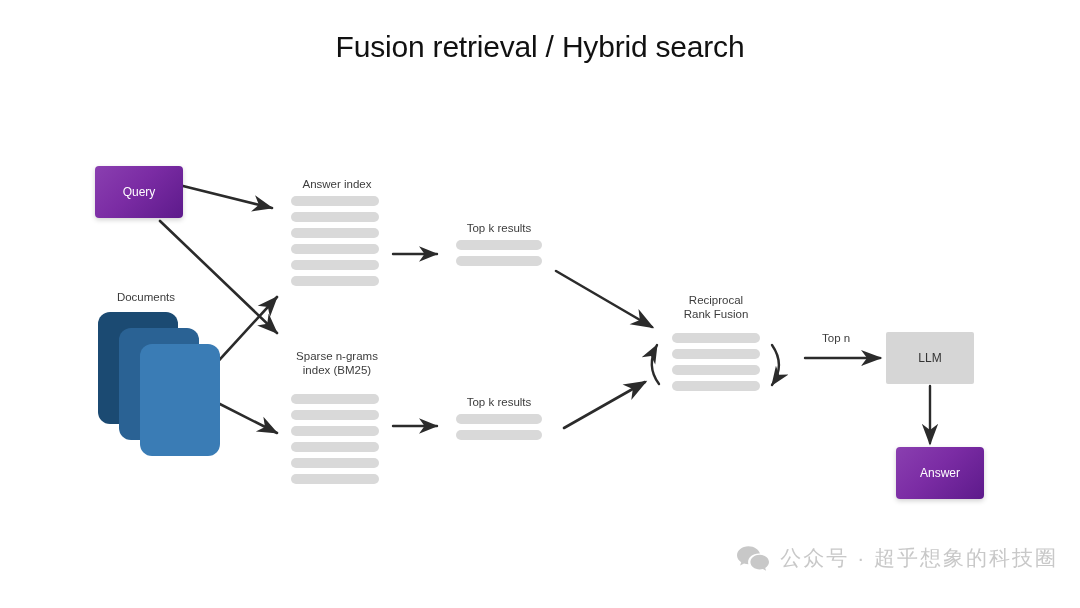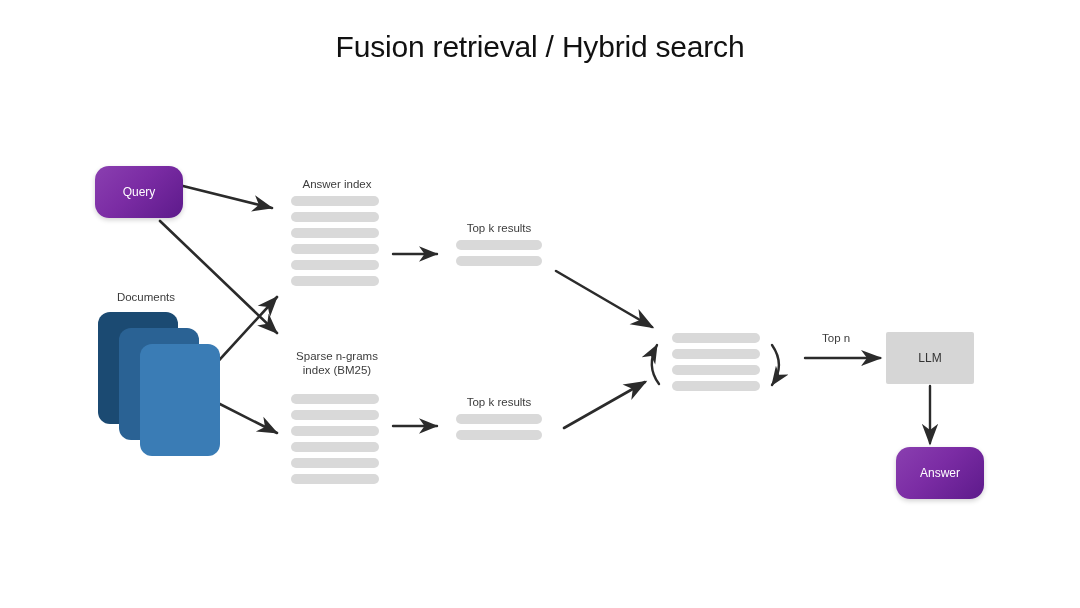--- a/index.html
+++ b/index.html
@@ -33,21 +33,21 @@
     font-size: 11.5px;
     color: #3c3c3c;
     text-align: center;
     line-height: 1.25;
     white-space: pre-line;
   }
 
   
   .purple-box {
     position: absolute;
-    border-radius: 14px;
+    border-radius: 4px;
     background: linear-gradient(135deg, #8a3fb0 0%, #7b2ca4 45%, #5d1a8b 100%);
     display: flex;
     align-items: center;
     justify-content: center;
     color: #ffffff;
     font-size: 12px;
     box-shadow: 0 2px 5px rgba(0,0,0,0.18);
   }
 
   
@@ -197,30 +197,39 @@
     <div class="bar"></div>
     <div class="bar"></div>
   </div>
 
   <div class="node-label" style="left:447px; top:395px; width:104px;">Top k results</div>
   <div class="bars" style="left:456px; top:414px; width:86px;">
     <div class="bar"></div>
     <div class="bar"></div>
   </div>
 
+  <div class="node-label" style="left:663px; top:293px; width:106px;">Reciprocal
+Rank Fusion</div>
   <div class="bars" style="left:672px; top:333px; width:88px;">
     <div class="bar"></div>
     <div class="bar"></div>
     <div class="bar"></div>
     <div class="bar"></div>
   </div>
 
   <div class="gray-box" style="left:886px; top:332px; width:88px; height:52px;">
     <span>LLM</span>
   </div>
 
   <div class="purple-box" style="left:886px; top:447px; width:88px; height:52px;margin-left:10px;">
     <span>Answer</span>
   </div>
 
 
+  <div class="watermark">
+    <svg width="34" height="26" viewBox="0 0 34 26">
+      <path d="M12.4 1.2C6.1 1.2 1 5.3 1 10.3c0 2.8 1.6 5.3 4.2 7l-1.1 3.3 3.9-2a14.6 14.6 0 0 0 4.4.7c-.2-.7-.3-1.4-.3-2.1 0-4.9 4.7-8.8 10.6-8.8.4 0 .8 0 1.2.1C22.9 4.6 18.2 1.2 12.4 1.2z" fill="#c8c8c8"></path>
+      <path d="M33 17.1c0-4.1-4.2-7.4-9.3-7.4s-9.3 3.3-9.3 7.4 4.2 7.4 9.3 7.4c1.1 0 2.2-.2 3.2-.5l3.2 1.7-.9-2.8c2.3-1.4 3.8-3.5 3.8-5.8z" fill="#c8c8c8"></path>
+    </svg>
+    <span class="wm-text">公众号 · 超乎想象的科技圈</span>
+  </div>
 
 </div>
 
 </body></html>

